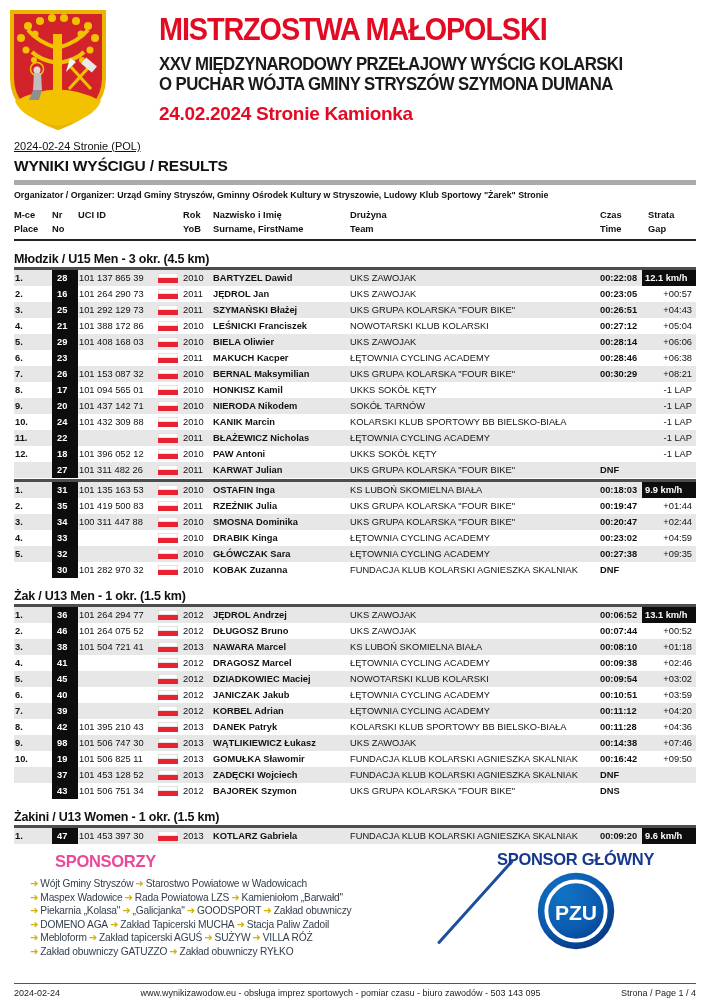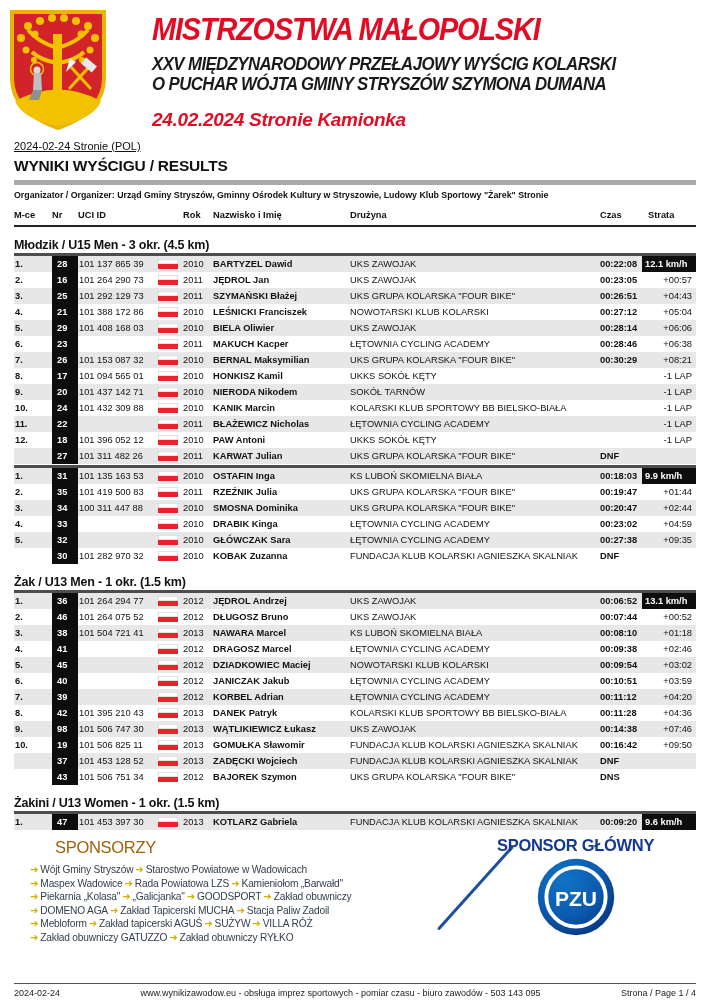--- a/index.html
+++ b/index.html
@@ -4,27 +4,27 @@
 <style>
   * { box-sizing: border-box; }
   html,body { margin:0; padding:0; background:#fff; }
   .page {
     position:relative; width:710px; height:1004px; overflow:hidden; background:#fff;
     font-family:"Liberation Sans","DejaVu Sans",sans-serif; color:#111;
   }
   
   .hdr { position:relative; height:138px; }
   .crest { position:absolute; left:8px; top:8px; }
-  .hdr-text { position:absolute; left:152px; top:12px;font-style:italic; }
+  .hdr-text { position:absolute; left:159px; top:12px; }
   .hdr-title { color:#e30b23; font-size:31px; font-weight:bold; letter-spacing:-1.2px;
                transform:scaleX(.93); transform-origin:0 0; white-space:nowrap; }
   .hdr-sub { margin-top:7px; font-size:17.5px; font-weight:bold; color:#1a1a1a;
              line-height:1.12; letter-spacing:-.6px; transform:scaleX(.96);
              transform-origin:0 0; white-space:nowrap; }
-  .hdr-date { margin-top:15px; color:#e30b23; font-size:19px; font-weight:bold; letter-spacing:-.3px; }
+  .hdr-date { margin-top:9px; color:#e30b23; font-size:19px; font-weight:bold; letter-spacing:-.3px; }
   
   .main { margin:0 14px; }
   .event-line { margin-top:2px; font-size:11px; text-decoration:underline; }
   .results-title { margin-top:5px; font-size:15.5px; font-weight:bold; letter-spacing:-.2px; }
   .gray-bar { height:5px; background:#aaa; margin-top:5px; }
   .organizer { margin-top:5px; font-size:8.8px; font-weight:bold; }
   .grid { display:grid; grid-template-columns:38px 26px 80px 25px 30px 137px 250px 42px 54px; }
   .cols { margin-top:8px; font-size:9.3px; font-weight:bold; }
   .cols .grid { height:14px; line-height:14px; }
   .dark-rule { height:2px; background:#222; margin-top:3px; }
@@ -39,21 +39,21 @@
   .flagcell { display:flex; align-items:center; }
   .flag { width:20px; height:10px; display:inline-block; }
   .flag-top { height:4.5px; background:#fdfdfd; box-shadow:inset 0 0 0 .5px #c9c9c9; }
   .flag-bot { height:5.5px; background:#e8232f; }
   .name { font-weight:bold; }
   .time { font-weight:bold; }
   .gap { text-align:right; padding-right:4px; }
   .speed { background:#0d0d0d; color:#fff; font-weight:bold; text-align:left; padding-left:3px; padding-right:0; }
   
   .sponsors { position:relative; height:122px; margin-top:6px; }
-  .sp-head { position:absolute; left:55px; top:2px; color:#a16207; font-size:16.5px; font-weight:normal; letter-spacing:-.3px; }
+  .sp-head { position:absolute; left:55px; top:2px; color:#ec4899; font-size:16.5px; font-weight:bold; letter-spacing:-.3px; }
   .sp-lines { position:absolute; left:28px; top:27px; font-size:10.2px; font-weight:normal;
               color:#333f4d; line-height:13.5px; letter-spacing:-.2px; white-space:nowrap; }
   .arrow { color:#d4b300; margin:0 2px; }
   .sp-main-head { position:absolute; left:497px; top:0; color:#16398f; font-size:16.5px; font-weight:bold; letter-spacing:-.3px; }
   .pzu { position:absolute; left:537px; top:22px; }
   .swoosh { position:absolute; left:438px; top:92px; width:112px; height:3px; background:#1d4f9e;
             transform:rotate(-48deg); transform-origin:0 50%; border-radius:2px; }
   
   .footer { position:absolute; left:0; right:0; bottom:6px; }
   .footer-rule { margin:0 14px 4px 14px; height:1px; background:#555; }
@@ -124,20 +124,31 @@
         <div class="cell">M-ce</div>
         <div class="cell">Nr</div>
         <div class="cell">UCI ID</div>
         <div class="cell"></div>
         <div class="cell">Rok</div>
         <div class="cell">Nazwisko i Imię</div>
         <div class="cell">Drużyna</div>
         <div class="cell">Czas</div>
         <div class="cell" style="padding-left:6px">Strata</div>
       </div>
+      <div class="grid">
+        <div class="cell">Place</div>
+        <div class="cell">No</div>
+        <div class="cell"></div>
+        <div class="cell"></div>
+        <div class="cell">YoB</div>
+        <div class="cell">Surname, FirstName</div>
+        <div class="cell">Team</div>
+        <div class="cell">Time</div>
+        <div class="cell" style="padding-left:6px">Gap</div>
+      </div>
     </div>
     <div class="dark-rule"></div>
 
     <div id="sections">
         <div class="section-title">Młodzik / U15 Men - 3 okr. (4.5 km)</div>
         <div class="section-rule"></div>
         <div class="row grid alt">
           <div class="cell place">1.</div>
           <div class="cell bib">28</div>
           <div class="cell uci">101 137 865 39</div>

